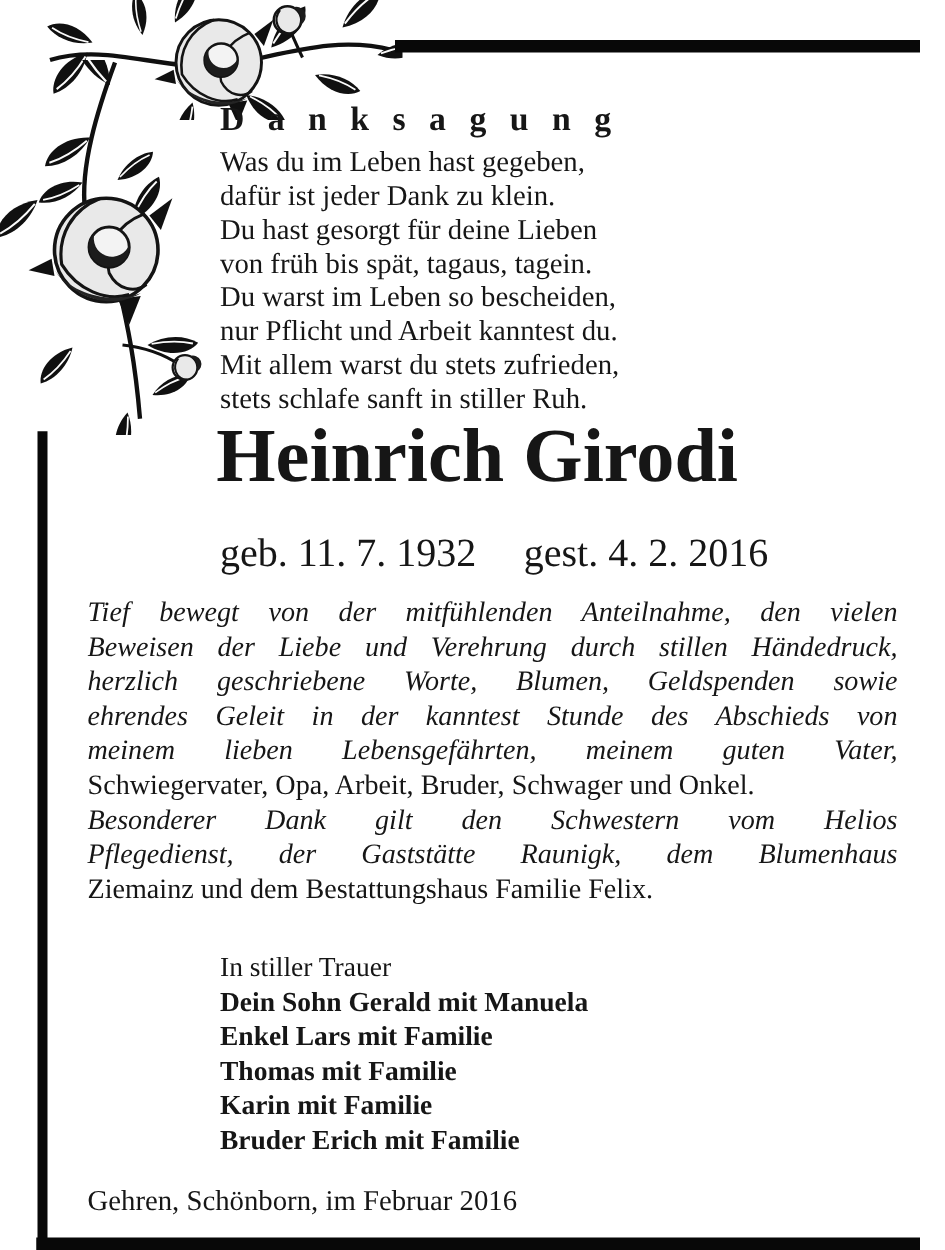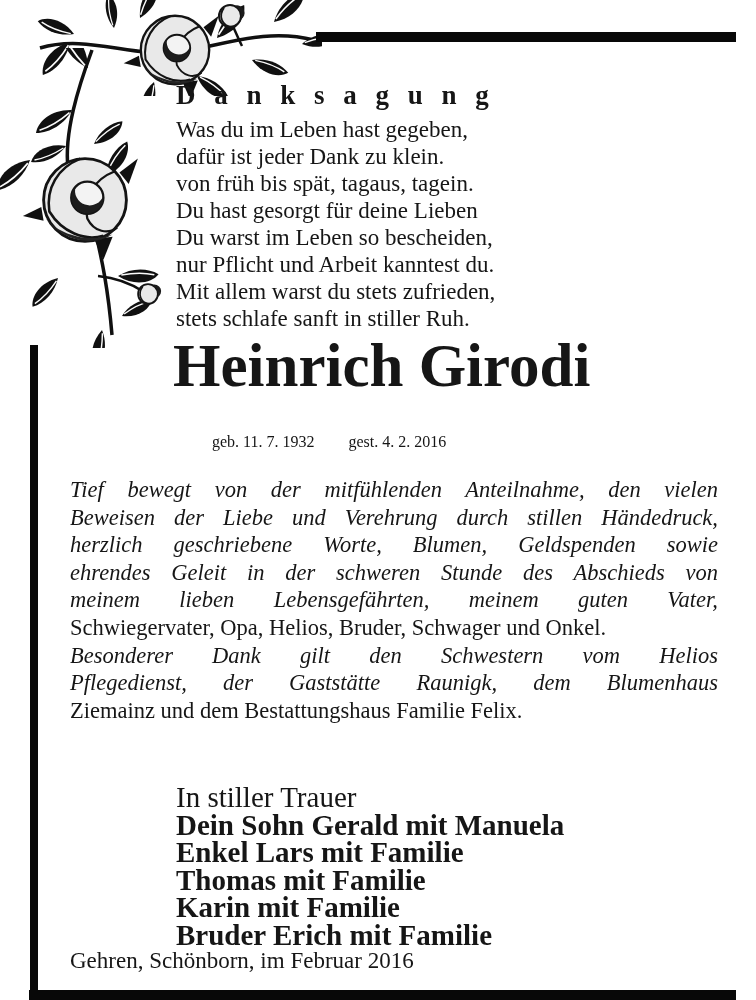--- a/index.html
+++ b/index.html
@@ -30,33 +30,33 @@
   .poem {
     position:absolute; left:176px; top:116px;
     font-size:23px; line-height:27px; white-space:nowrap;
   }
   .name {
     position:absolute; left:173px; top:332px;
     font-size:61px; font-weight:bold; line-height:68px; white-space:nowrap;
   }
   .dates {
     position:absolute; left:176px; top:428px;
-    font-size:16px; line-height:28px; white-space:nowrap;margin-left:36px;
+    font-size:32px; line-height:28px; white-space:nowrap;
   }
   .dates .born { margin-right:30px; }
   .ack {
     position:absolute; left:70px; top:476px; width:648px;
     font-size:22.5px; line-height:27.6px;
   }
   .ack .ln { text-align:justify; text-justify:inter-word; }
   .ack .ln.stretch { text-align-last:justify;font-style:italic; }
   .ack .ln.plain   { text-align-last:left; }
   .mourners {
-    position:absolute; left:176px; top:784px;
-    font-size:29px; line-height:27.5px; white-space:nowrap;
+    position:absolute; left:176px; top:760px;
+    font-size:22px; line-height:27.5px; white-space:nowrap;
   }
   .mourners .name-line { font-weight:bold; }
   .placedate {
     position:absolute; left:70px; top:947px;
     font-size:23px; line-height:27px; white-space:nowrap;
   }
 </style>
 </head>
 <body>
 
@@ -127,41 +127,41 @@
   <div class="bar bar-bottom"></div>
   <div class="bar bar-left"></div>
 
   <div class="title">
     <span>D a n k s a g u n g</span>
   </div>
 
   <div class="poem">
     <div>Was du im Leben hast gegeben,</div>
     <div>dafür ist jeder Dank zu klein.</div>
+    <div>Du hast gesorgt für deine Lieben</div>
     <div>von früh bis spät, tagaus, tagein.</div>
-    <div>Du hast gesorgt für deine Lieben</div>
     <div>Du warst im Leben so bescheiden,</div>
     <div>nur Pflicht und Arbeit kanntest du.</div>
     <div>Mit allem warst du stets zufrieden,</div>
     <div>stets schlafe sanft in stiller Ruh.</div>
   </div>
 
   <div class="name">Heinrich Girodi</div>
   <div class="dates">
     <span class="born">geb. 11. 7. 1932</span>
     <span class="died">gest. 4. 2. 2016</span>
   </div>
 
   <div class="ack">
     <div class="ln stretch">Tief bewegt von der mitfühlenden Anteilnahme, den vielen</div>
     <div class="ln stretch">Beweisen der Liebe und Verehrung durch stillen Händedruck,</div>
     <div class="ln stretch">herzlich geschriebene Worte, Blumen, Geldspenden sowie</div>
-    <div class="ln stretch">ehrendes Geleit in der schweren Stunde des Abschieds von</div>
+    <div class="ln stretch">ehrendes Geleit in der kanntest Stunde des Abschieds von</div>
     <div class="ln stretch">meinem lieben Lebensgefährten, meinem guten Vater,</div>
-    <div class="ln plain">Schwiegervater, Opa, Helios, Bruder, Schwager und Onkel.</div>
+    <div class="ln plain">Schwiegervater, Opa, Arbeit, Bruder, Schwager und Onkel.</div>
     <div class="ln stretch">Besonderer Dank gilt den Schwestern vom Helios</div>
     <div class="ln stretch">Pflegedienst, der Gaststätte Raunigk, dem Blumenhaus</div>
     <div class="ln plain">Ziemainz und dem Bestattungshaus Familie Felix.</div>
   </div>
 
   <div class="mourners">
     <div class="intro-line">In stiller Trauer</div>
     <div class="name-line">Dein Sohn Gerald mit Manuela</div>
     <div class="name-line">Enkel Lars mit Familie</div>
     <div class="name-line">Thomas mit Familie</div>

